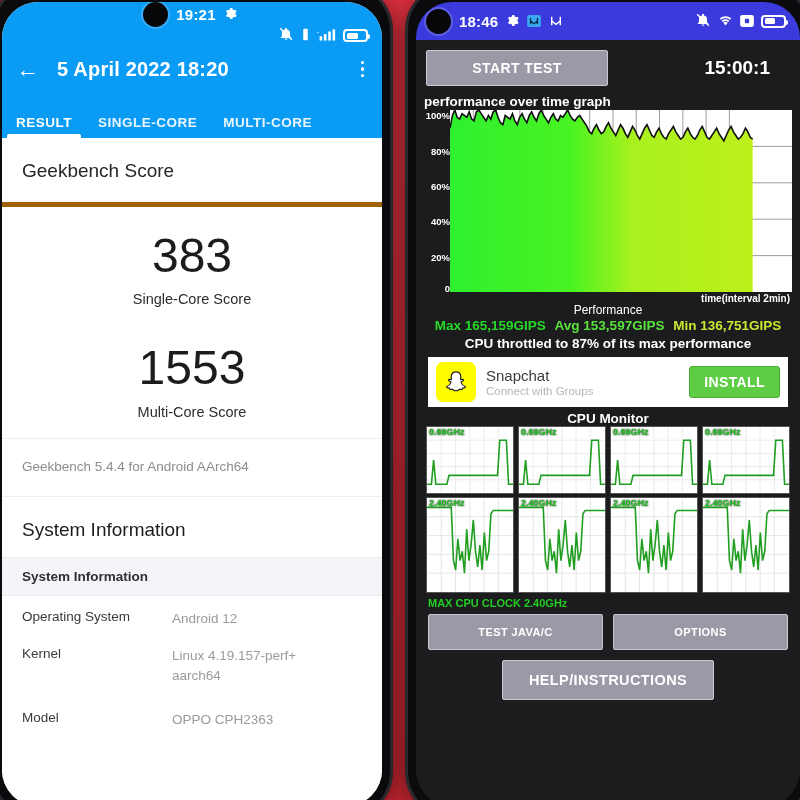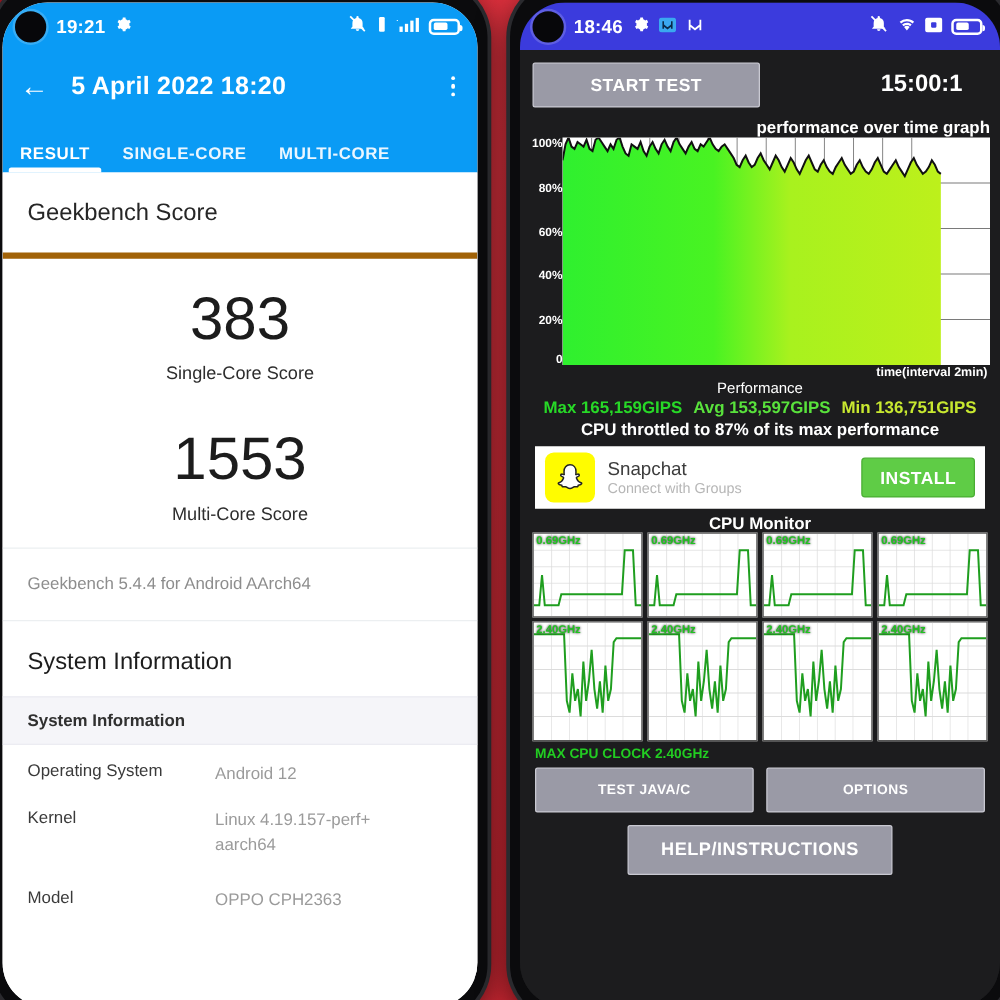--- a/index.html
+++ b/index.html
@@ -49,21 +49,21 @@
     width:25px; height:13px; border:2px solid #fff; border-radius:4px;
     position:relative; padding:1.5px;
   }
   .battery::after{
     content:""; position:absolute; right:-4px; top:3px; width:2.5px; height:5px;
     background:#fff; border-radius:0 2px 2px 0;
   }
   .battery i { display:block; height:100%; background:#fff; border-radius:1.5px; }
 
   
-  .gb-blue { background:#0a9bf5; }
+  .gb-blue { background:#0a9bf5;flex-direction:column; }
   .gb-appbar {
     height:58px; display:flex; align-items:center; gap:18px; padding:0 14px;
     color:#fff;
   }
   .gb-title { font-size:20px; font-weight:bold; letter-spacing:.2px; }
   .back-arrow { font-size:23px; line-height:1; font-weight:normal; }
   .kebab { margin-left:auto; display:flex; flex-direction:column; gap:3px; padding:4px; }
   .kebab span { width:3.5px; height:3.5px; background:#fff; border-radius:50%; display:block; }
   .gb-tabs { display:flex; align-items:flex-end; height:40px; padding:0 14px; gap:26px; }
   .gb-tab {
@@ -101,21 +101,21 @@
   .tt-body { background:#1c1c1e; height:calc(100% - 38px); padding:6px 8px 0; position:relative; }
   .tt-toprow { display:flex; align-items:center; gap:1px; padding:4px 2px 8px; }
   .tt-btn {
     background:#9a9aa6; color:#fff; font-weight:bold; font-size:14px;
     border:1px solid #c9c9d2; border-radius:2px; padding:9px 0; text-align:center;
     letter-spacing:.4px;
   }
   #start-test-button { width:182px; }
   .tt-timer { color:#fff; font-size:19px; font-weight:bold; margin-left:auto; padding-right:20px; }
 
-  .graph-title { text-align:right; color:#fff; font-size:13.5px; font-weight:bold; margin-bottom:1px; }
+  .graph-title { text-align:left; color:#fff; font-size:13.5px; font-weight:bold; margin-bottom:1px; }
   .perf-graph { position:relative; height:182px; display:flex; }
   .yaxis {
     width:26px; position:relative; flex:none;
   }
   .yaxis span {
     position:absolute; right:0; transform:translateY(-50%);
     font-size:9.5px; font-weight:bold; color:#fff;
   }
   .plot { flex:1; background:#fff; position:relative; overflow:hidden; }
   .plot svg { display:block; width:100%; height:100%; }

